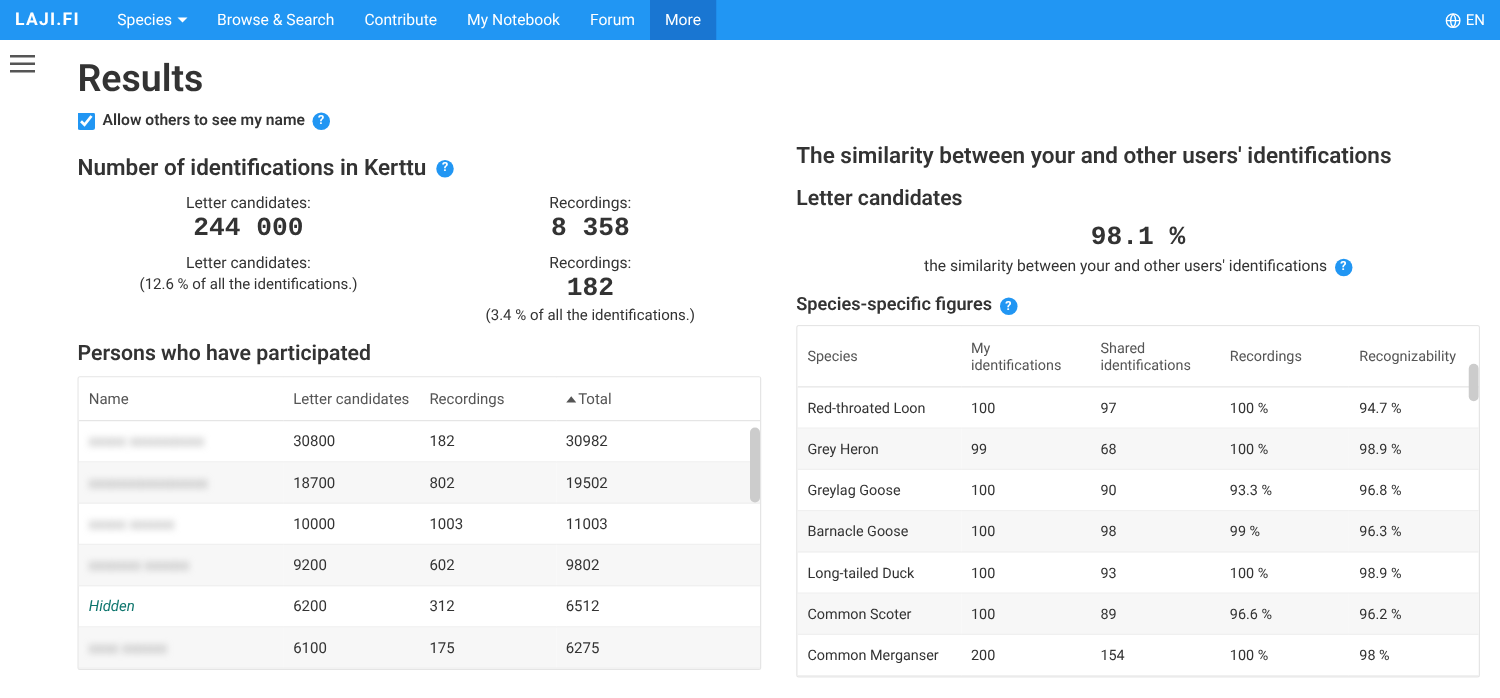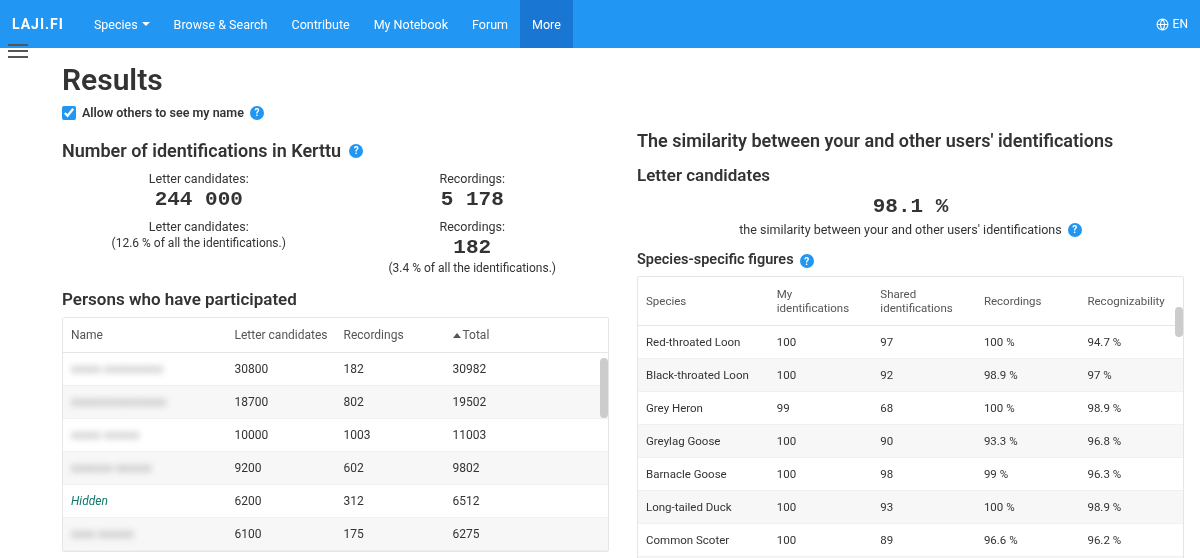--- a/index.html
+++ b/index.html
@@ -1,17 +1,17 @@
 <!DOCTYPE html>
 <html><head>
 <meta charset="utf-8">
 <style>
   * { box-sizing: border-box; margin: 0; padding: 0; }
   body { font-family: -apple-system, BlinkMacSystemFont, "Segoe UI", Roboto, Arial, sans-serif; font-size: 13px; color: #333; background: #fff; width: 1200px; }
-  .topbar { background: #2196F3; color: #fff; height: 48px; display: flex; align-items: center; padding: 0 12px; text-align: right; }
+  .topbar { background: #2196F3; color: #fff; height: 32px; display: flex; align-items: center; padding: 0 12px; text-align: right; }
   .brand { font-weight: 700; font-size: 14px; letter-spacing: 1px; margin-right: 18px; }
   .nav { display: flex; gap: 0; height: 100%; }
   .nav-item { display: flex; align-items: center; padding: 0 12px; font-size: 12.5px; cursor: pointer; height: 100%; }
   .nav-item.active { background: #1976D2; }
   .caret { display: inline-block; margin-left: 4px; width: 0; height: 0; border-left: 4px solid transparent; border-right: 4px solid transparent; border-top: 4px solid #fff; }
   .spacer { flex: 1; }
   .lang { display: flex; align-items: center; gap: 4px; font-size: 12px; cursor: pointer; }
   .globe-icon { width: 13px; height: 13px; }
   .sidebar-btn { position: absolute; top: 44px; left: 8px; cursor: pointer; color: #555; }
   .hamburger { width: 20px; height: 14px; display: flex; flex-direction: column; justify-content: space-between; }
@@ -92,21 +92,21 @@
         <span>Number of identifications in Kerttu</span>
         <span class="help-icon">?</span>
       </h2>
     <div class="stats-row">
       <div class="stat">
         <div class="stat-label">Letter candidates:</div>
         <div class="stat-value">244 000</div>
       </div>
       <div class="stat">
         <div class="stat-label">Recordings:</div>
-        <div class="stat-value">5 178</div>
+        <div class="stat-value">8 358</div>
       </div>
     </div>
 
     <div class="stats-row">
       <div class="stat">
         <div class="stat-label">Letter candidates:</div>
         <div class="stat-sub">(12.6 % of all the identifications.)</div>
       </div>
       <div class="stat">
         <div class="stat-label">Recordings:</div>
@@ -196,27 +196,20 @@
         </thead>
         <tbody id="species-body">
             <tr>
               <td>Red-throated Loon</td>
               <td>100</td>
               <td>97</td>
               <td>100 %</td>
               <td>94.7 %</td>
             </tr>
             <tr>
-              <td>Black-throated Loon</td>
-              <td>100</td>
-              <td>92</td>
-              <td>98.9 %</td>
-              <td>97 %</td>
-            </tr>
-            <tr>
               <td>Grey Heron</td>
               <td>99</td>
               <td>68</td>
               <td>100 %</td>
               <td>98.9 %</td>
             </tr>
             <tr>
               <td>Greylag Goose</td>
               <td>100</td>
               <td>90</td>

